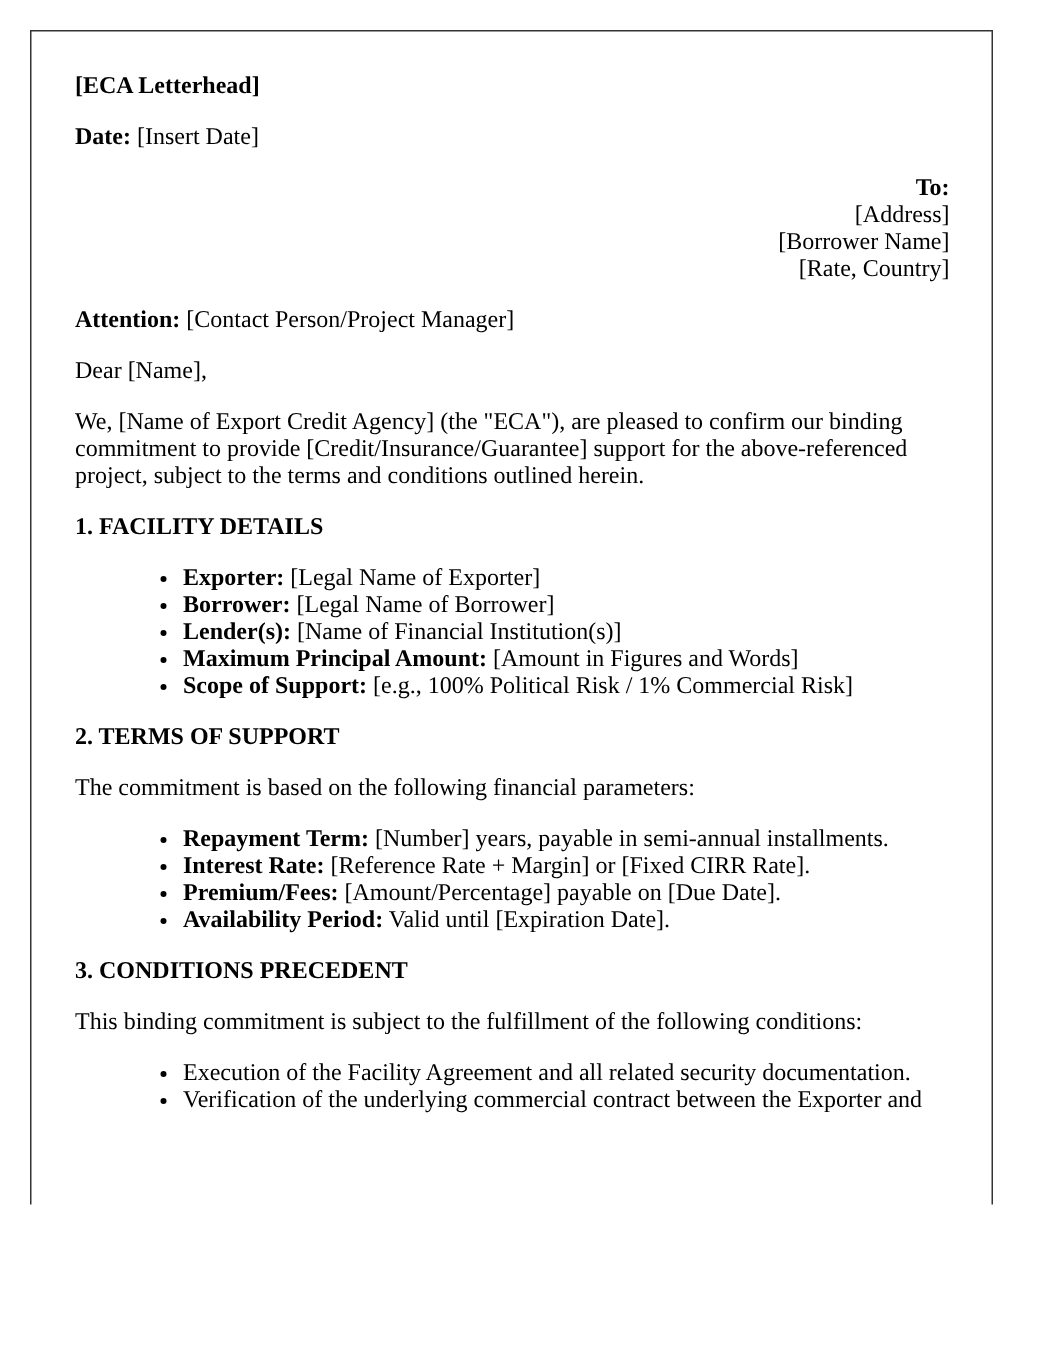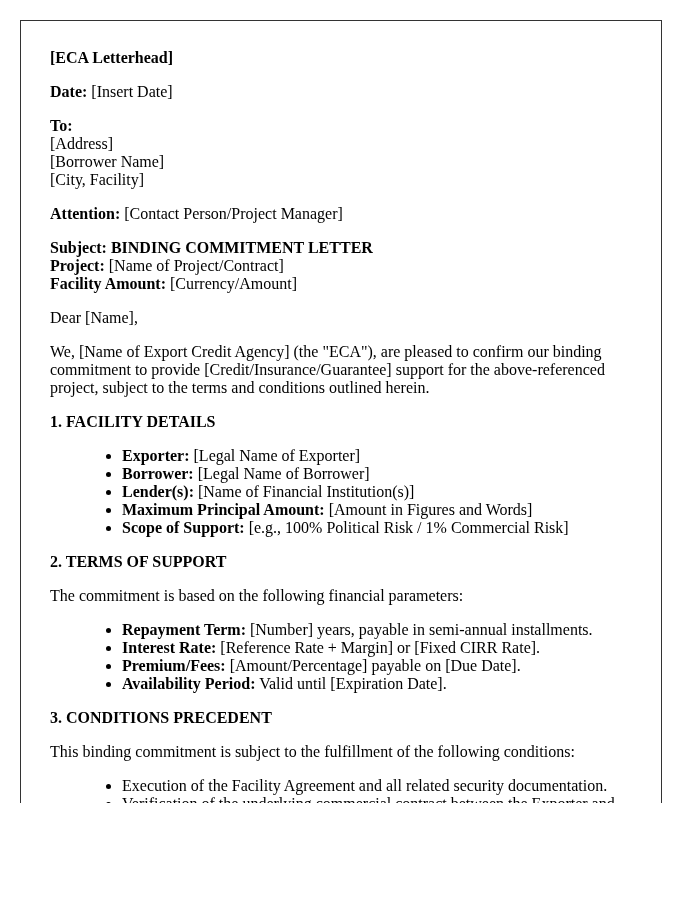--- a/index.html
+++ b/index.html
@@ -28,21 +28,21 @@
       box-sizing: border-box;
       width: 642px;
       min-height: 900px;
       border: 1px solid #333;
       padding: 28px 28px 40px 29px;
       line-height: 18px;
     }
     p {
       margin: 0 0 16px 0;
     }
-    .block { margin: 0 0 16px 0; }
+    .block { margin: 0 0 16px 0; text-align: right; }
     .line { display: block; }
     b { font-weight: bold; }
     h3 {
       font-size: 16px;
       font-weight: bold;
       margin: 0 0 16px 0;
       line-height: 18px;
     }
     ul {
       margin: 0 0 16px 0;
@@ -58,30 +58,25 @@
   <div class="page">
 
     <p><b>[ECA Letterhead]</b></p>
 
     <p><b>Date:</b> <span>[Insert Date]</span></p>
 
     <div class="block">
       <b class="line">To:</b>
       <span class="line">[Address]</span>
       <span class="line">[Borrower Name]</span>
-      <span class="line">[City, Facility]</span>
+      <span class="line">[Rate, Country]</span>
     </div>
 
     <p><b>Attention:</b> <span>[Contact Person/Project Manager]</span></p>
 
-    <div class="block">
-      <span class="line"><b>Subject:</b> <b>BINDING COMMITMENT LETTER</b></span>
-      <span class="line"><b>Project:</b> <span>[Name of Project/Contract]</span></span>
-      <span class="line"><b>Facility Amount:</b> <span>[Currency/Amount]</span></span>
-    </div>
 
     <p>Dear [Name],</p>
 
     <p>We, [Name of Export Credit Agency] (the "ECA"), are pleased to confirm our binding commitment to provide [Credit/Insurance/Guarantee] support for the above-referenced project, subject to the terms and conditions outlined herein.</p>
 
     <h3>1. FACILITY DETAILS</h3>
     <ul>
       <li><b>Exporter:</b> <span>[Legal Name of Exporter]</span></li>
       <li><b>Borrower:</b> <span>[Legal Name of Borrower]</span></li>
       <li><b>Lender(s):</b> <span>[Name of Financial Institution(s)]</span></li>

